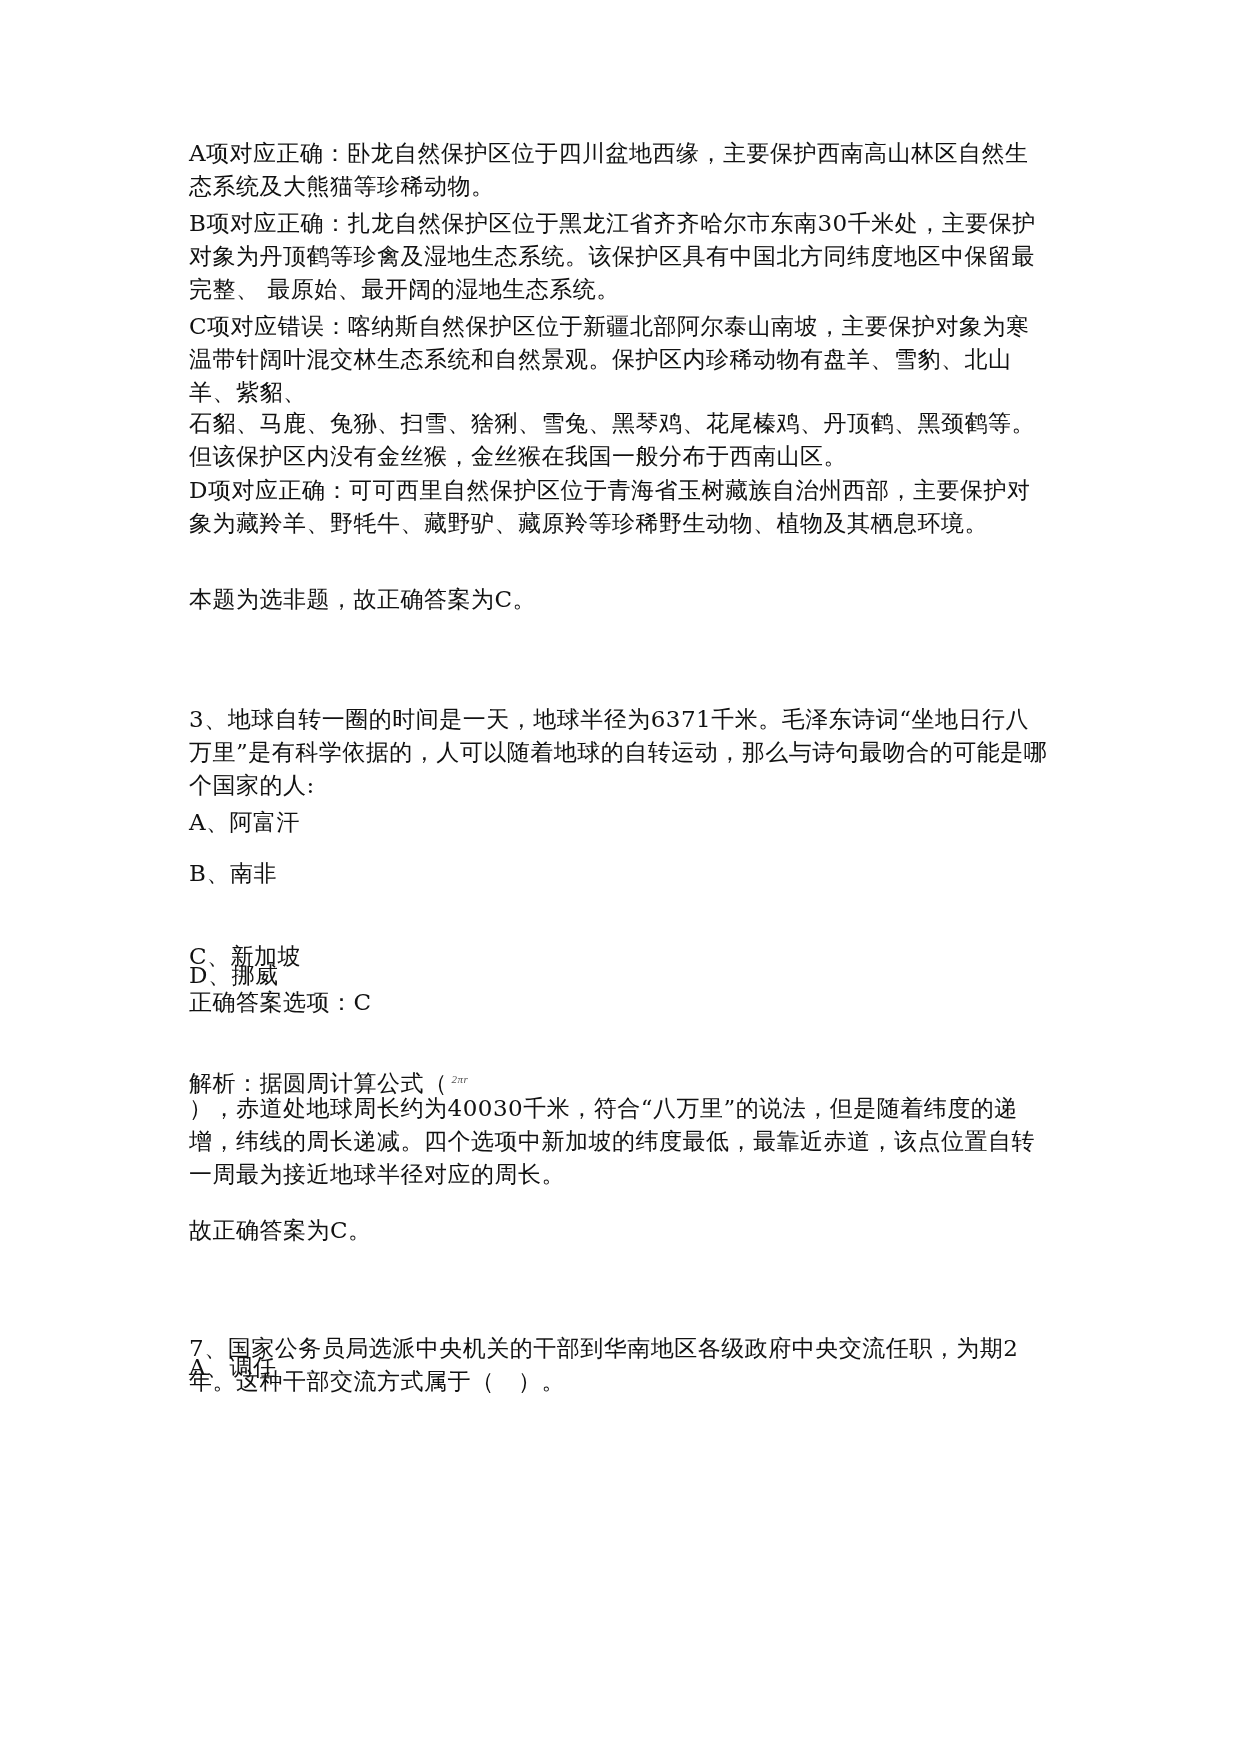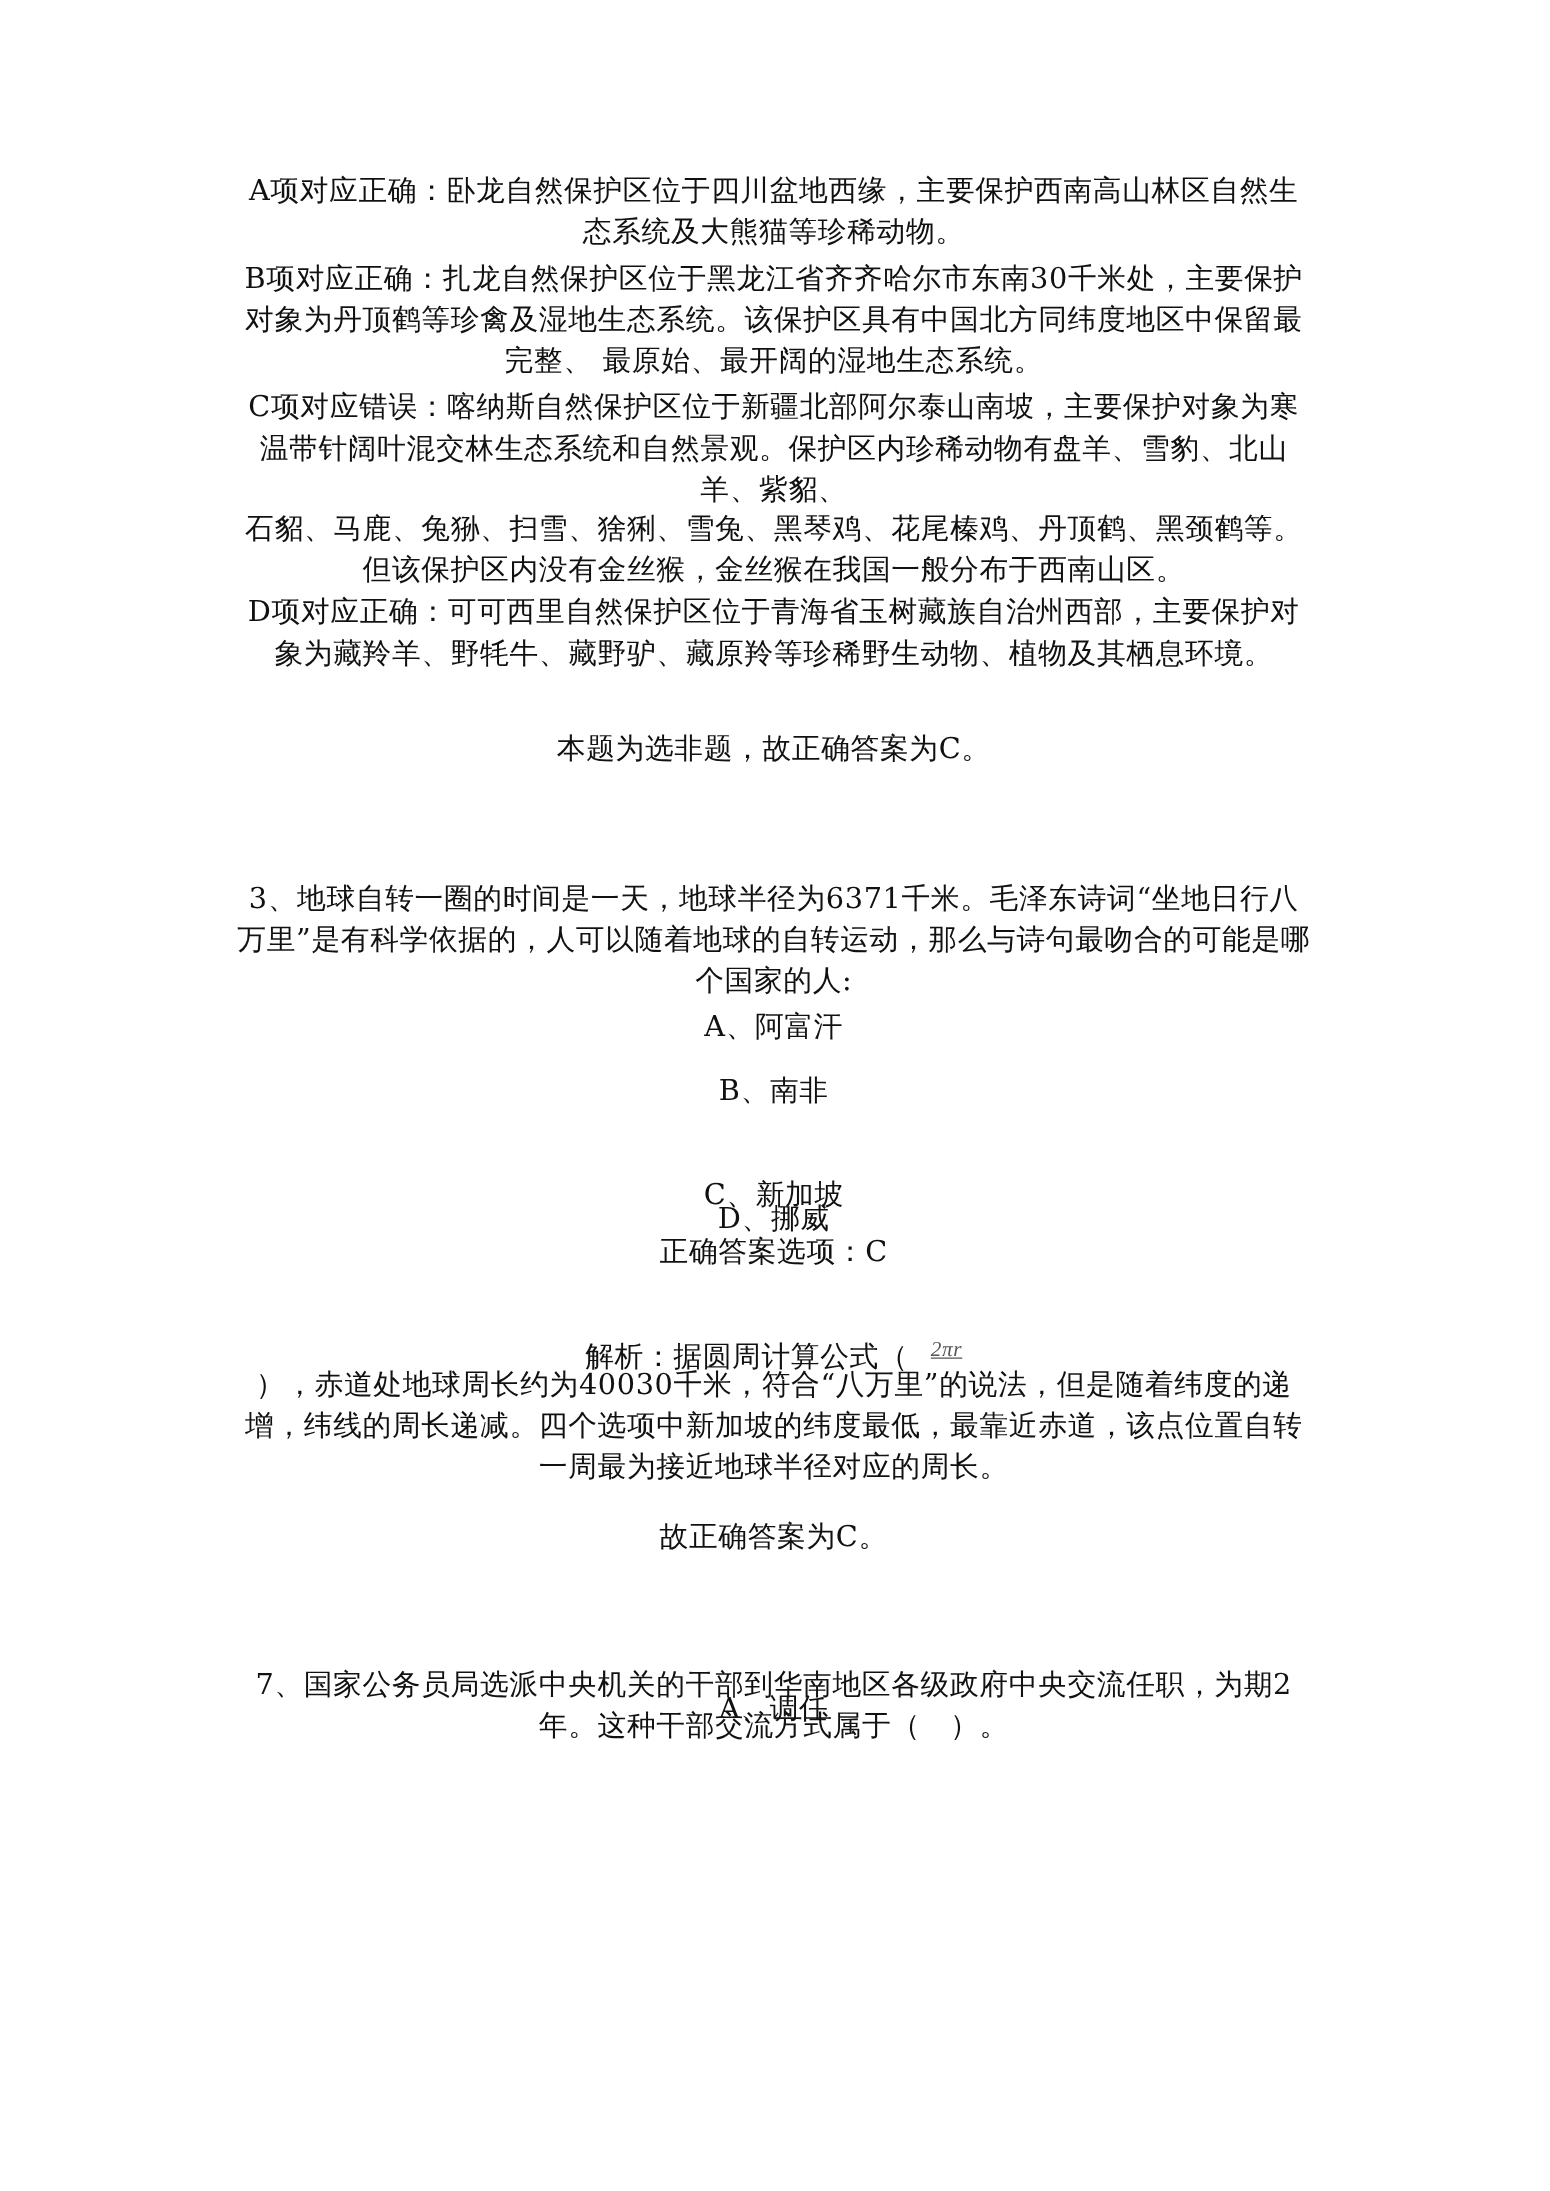--- a/index.html
+++ b/index.html
@@ -6,24 +6,24 @@
     body {
       width: 1240px; height: 1753px; position: relative; overflow: hidden;
       font-family: "DejaVu Serif", "Liberation Serif", serif;
       color: #111111;
     }
     .page { position: absolute; left: 189px; top: 150px; width: 860px; }
     .p {
       font-size: 23px; line-height: 33px; margin: 0; letter-spacing: 0.5px;
       white-space: pre-wrap; word-break: break-all;
     }
-    .abs { position: absolute; left: 0; width: 860px; text-align: center; }
+    .abs { position: absolute; left: 0; width: 860px; }
     .formula {
       font-family: "Liberation Serif", serif; font-style: italic;
-      font-size: 17px; color: #555; vertical-align: 8px; margin-left: 18px; text-decoration: underline;
+      font-size: 11px; color: #555; vertical-align: 8px; margin-left: 4px;
     }
   </style>
 </head>
 <body>
 
 <div class="page">
   <p class="p abs" style="top:-13px">A项对应正确：卧龙自然保护区位于四川盆地西缘，主要保护西南高山林区自然生态系统及大熊猫等珍稀动物。</p>
   <p class="p abs" style="top:57px">B项对应正确：扎龙自然保护区位于黑龙江省齐齐哈尔市东南30千米处，主要保护对象为丹顶鹤等珍禽及湿地生态系统。该保护区具有中国北方同纬度地区中保留最完整、 最原始、最开阔的湿地生态系统。</p>
   <p class="p abs" style="top:160px">C项对应错误：喀纳斯自然保护区位于新疆北部阿尔泰山南坡，主要保护对象为寒温带针阔叶混交林生态系统和自然景观。保护区内珍稀动物有盘羊、雪豹、北山羊、紫貂、</p>
   <p class="p abs" style="top:257px">石貂、马鹿、兔狲、扫雪、猞猁、雪兔、黑琴鸡、花尾榛鸡、丹顶鹤、黑颈鹤等。但该保护区内没有金丝猴，金丝猴在我国一般分布于西南山区。</p>

